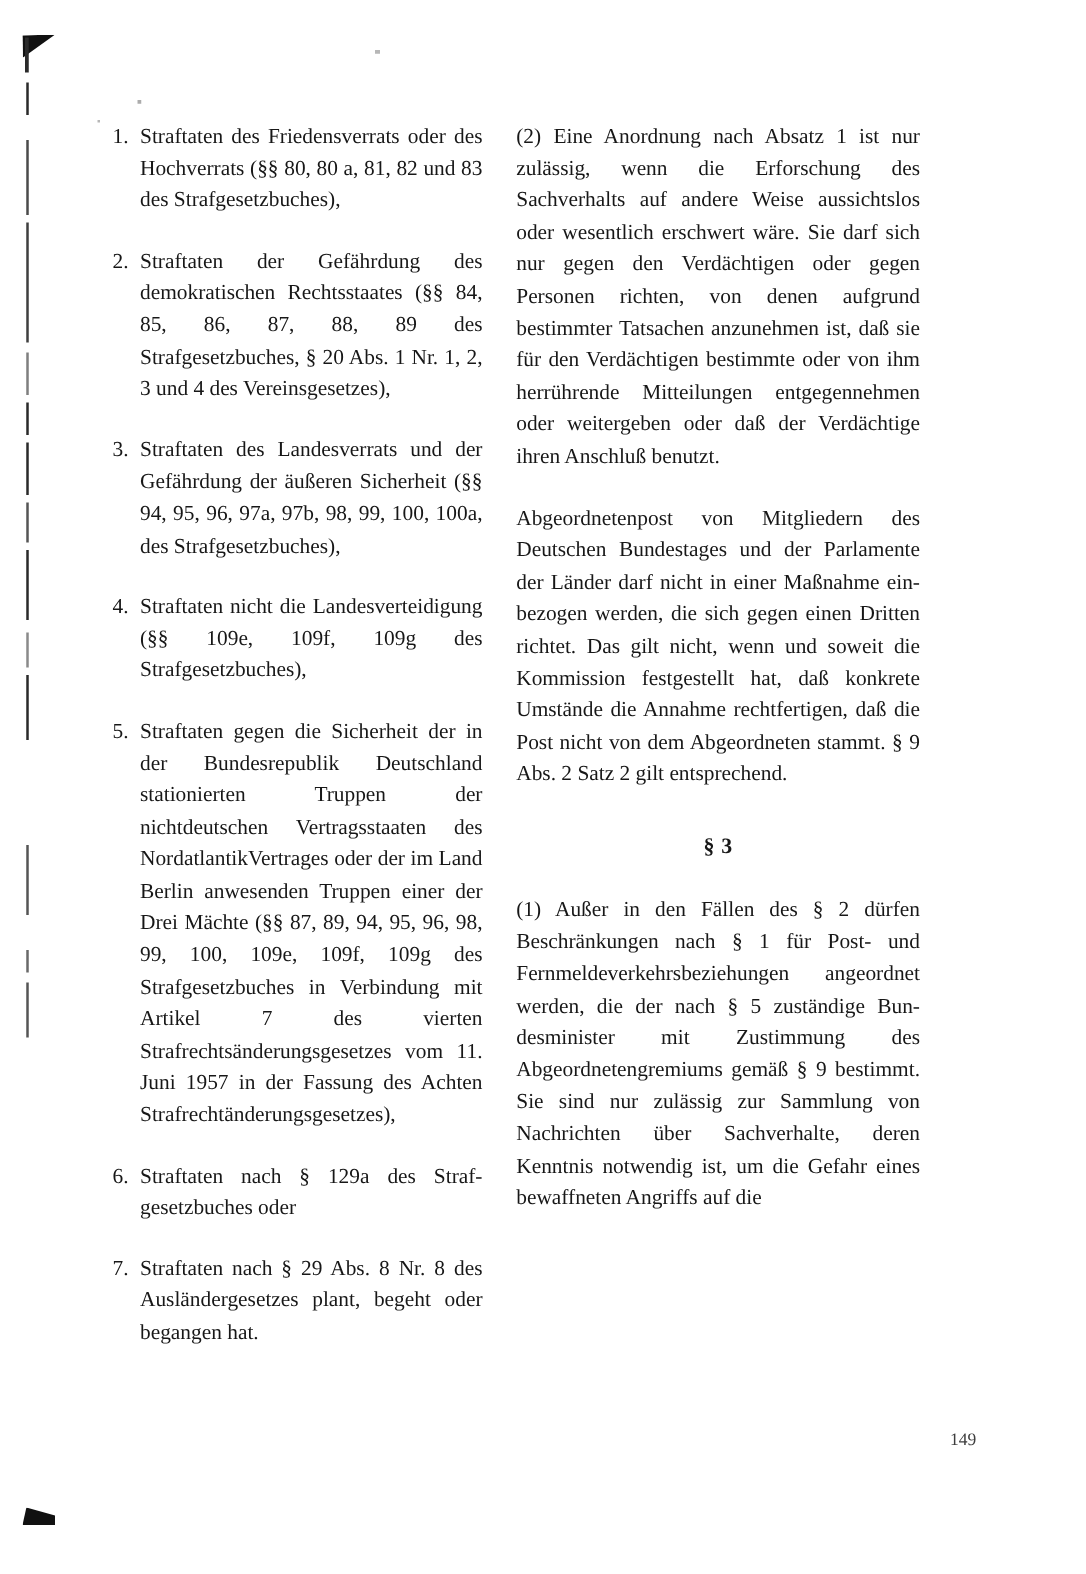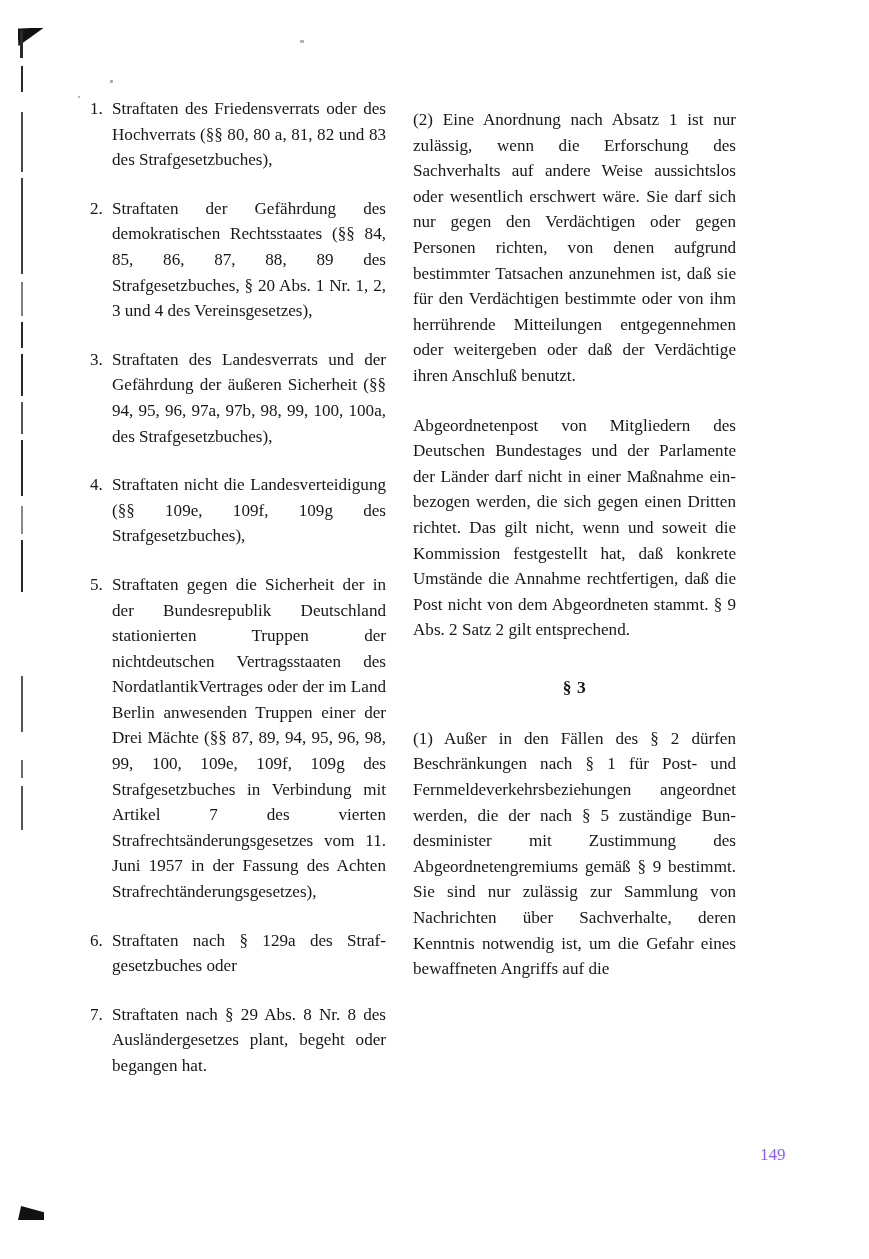--- a/index.html
+++ b/index.html
@@ -98,39 +98,39 @@
     text-justify: inter-word;
     hyphens: manual;
   }
   .list-item:last-child { margin-bottom: 0; }
 
   .para {
     font-size: 17.1px;
     line-height: 25.6px;
     text-align: justify;
     text-justify: inter-word;
-    margin: 11px 0 24px 0;
+    margin: 0 0 24px 0;
     hyphens: manual;
   }
   .para:last-child { margin-bottom: 0; }
 
   .section-heading {
     font-weight: bold;
     font-size: 17.5px;
     text-align: center;
     margin: 34px 0 28px 0;
     letter-spacing: .5px;
   }
 
   #page-number {
     position: absolute;
     left: 760px;
     top: 1145px;
-    font-size: 17px;
-    color: #8b5cf6;
+    font-size: 14px;
+    color: #404040;
   }
 
   
   #content { filter: contrast(1.04); }
 </style>
 </head>
 <body>
 
 <div id="page">
 

